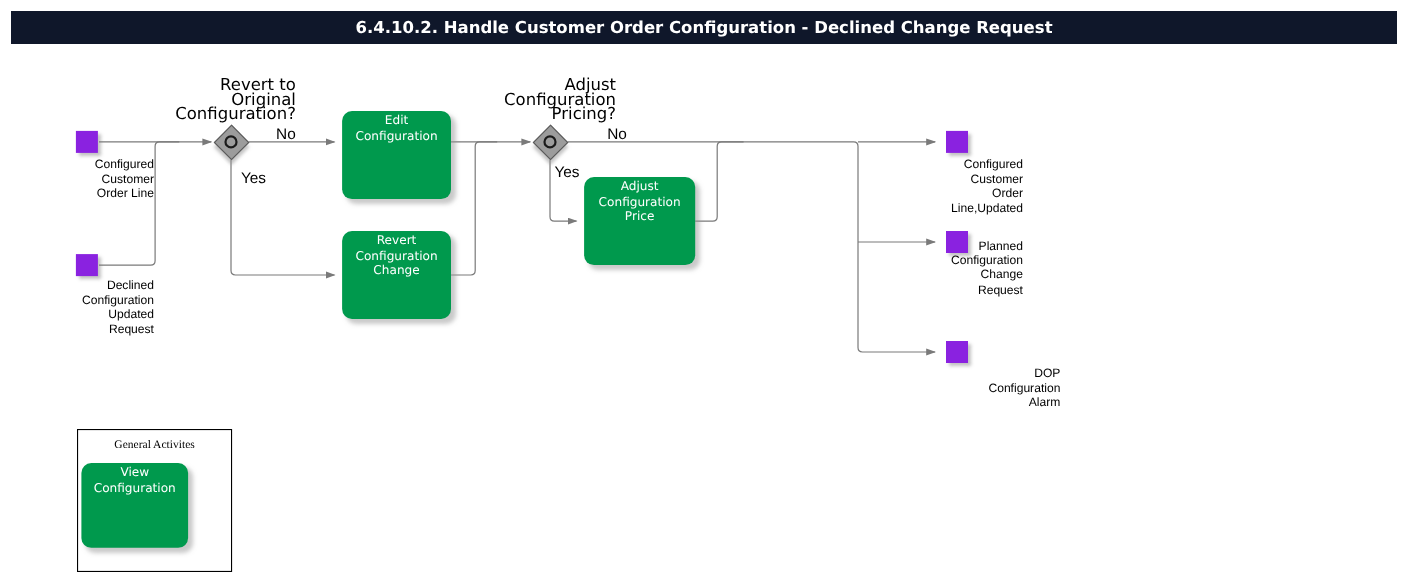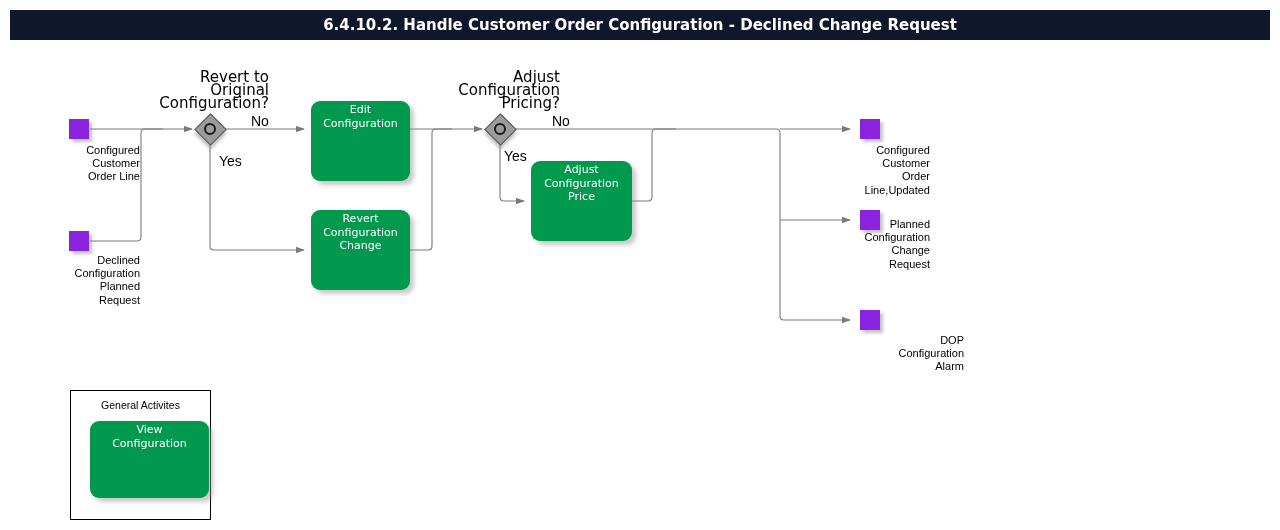--- a/index.html
+++ b/index.html
@@ -136,21 +136,21 @@
     box-sizing: border-box;
   }
   .legend-title {
     position: absolute;
     left: 70px;
     top: 399px;
     width: 141px;
     text-align: center;
     font-size: 10.5px;
     color: #000000;
-    font-family: Liberation Sans, sans-serif;
+    font-family: Liberation Serif, serif;
   }
 </style>
 </head>
 <body>
 
 <div id="diagram-root">
 
   <div class="title-bar">6.4.10.2. Handle Customer Order Configuration - Declined Change Request</div>
 
   <svg class="edges" viewBox="0 0 1280 530" xmlns="http://www.w3.org/2000/svg">
@@ -186,21 +186,21 @@
   </svg>
 
   <div class="dataobj" style="left:69px; top:119px;"></div>
   <div class="dataobj-label" style="left:20px; top:144px; width:120px;">Configured
 Customer
 Order Line</div>
 
   <div class="dataobj" style="left:69px; top:231px;"></div>
   <div class="dataobj-label" style="left:20px; top:254px; width:120px;">Declined
 Configuration
-Planned
+Updated
 Request</div>
 
   <div class="gw-label" style="left:149px; top:71px; width:120px;">Revert to
 Original
 Configuration?</div>
   <div class="gateway" style="left:195px; top:114px;">
     <div class="diamond"></div>
     <div class="ring"></div>
   </div>
   <div class="flow-label" style="left:251px; top:113px;">No</div>
@@ -245,18 +245,18 @@
 Change
 Request</div>
 
   <div class="dataobj" style="left:860px; top:310px;"></div>
   <div class="dataobj-label" style="left:844px; top:334px; width:120px;">DOP
 Configuration
 Alarm</div>
 
   <div class="legend-box"></div>
   <div class="legend-title">General Activites</div>
-  <div class="task" style="left:90px; top:421px; width:119px; height:77px;">
+  <div class="task" style="left:74px; top:421px; width:97px; height:77px;">
     <span>View
 Configuration</span>
   </div>
 
 </div>
 
 </body></html>

